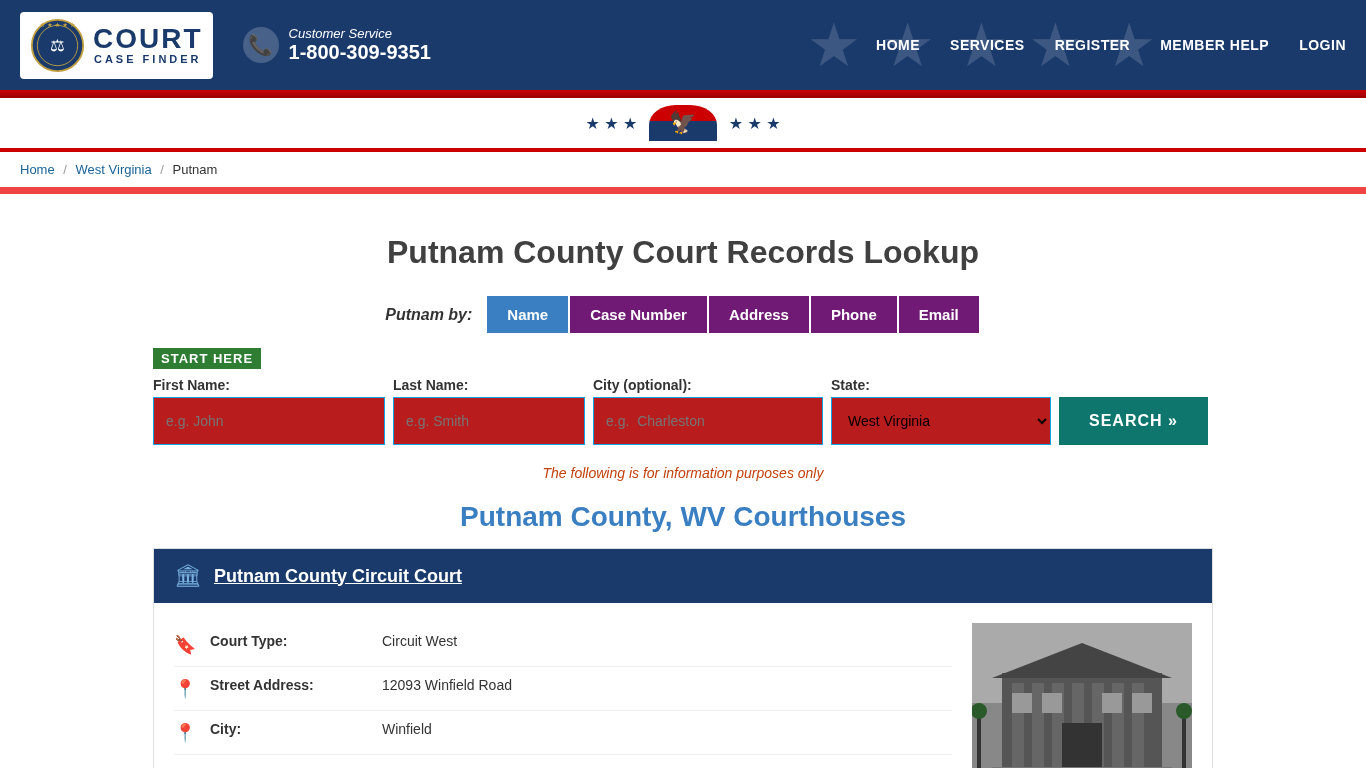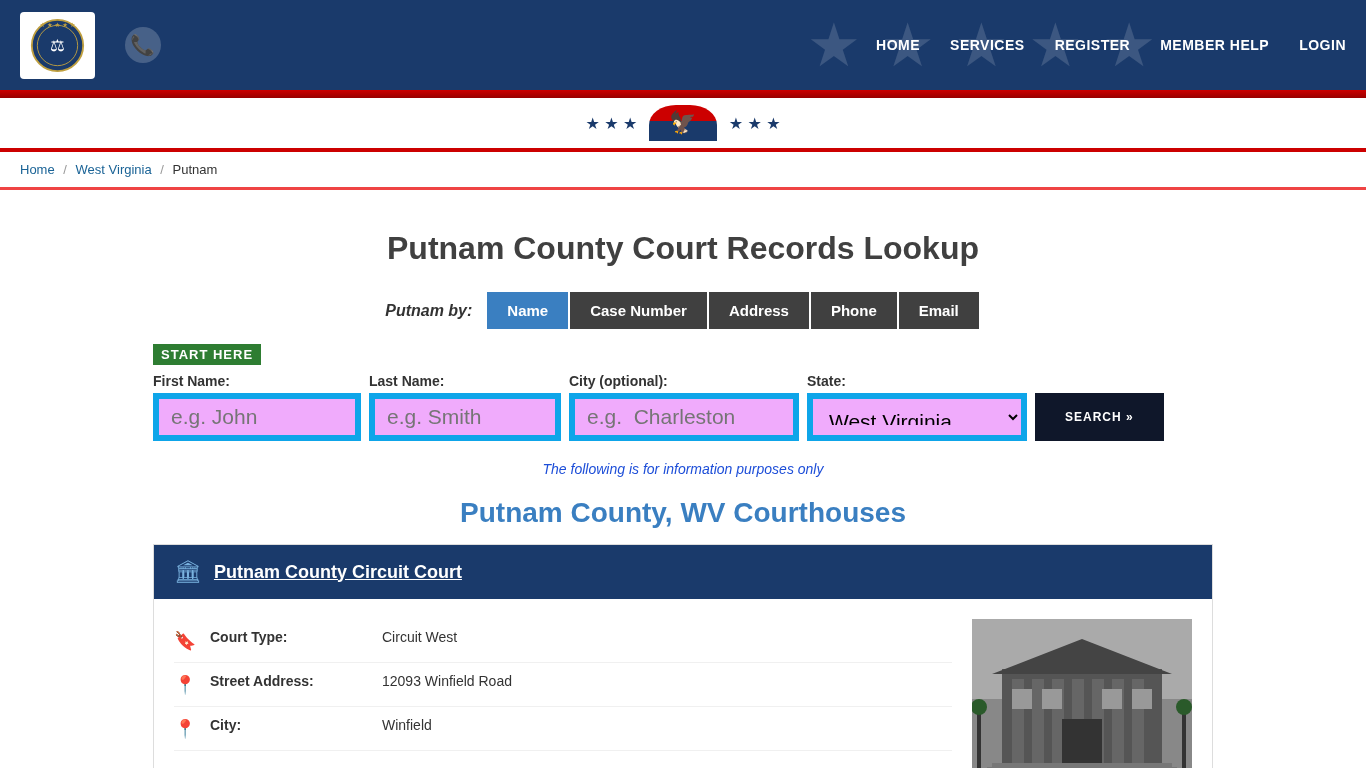--- a/index.html
+++ b/index.html
@@ -127,21 +127,21 @@
       align-items: center;
       gap: 8px;
       color: #1a3a6b;
       font-size: 16px;
     }
 
     
     .breadcrumb {
       padding: 10px 20px;
       font-size: 13px;
-      border-bottom: 3px solid #ef4444;
+      border-bottom: 7px solid #ef4444;
       background: #fff;
     }
     .breadcrumb a { color: #1a6396; text-decoration: none; }
     .breadcrumb-sep { color: #999; margin: 0 5px; }
 
     
     .main-content {
       max-width: 1100px;
       margin: 0 auto;
       padding: 20px;
@@ -175,21 +175,21 @@
     .search-tab {
       padding: 10px 20px;
       border: none;
       cursor: pointer;
       font-size: 15px;
       font-weight: 600;
       color: #fff;
       margin-right: 2px;
     }
     .search-tab.active { background: #3a7fc1; }
-    .search-tab.inactive { background: #404040; }
+    .search-tab.inactive { background: #701a75; }
 
     .start-here-badge {
       background: #2e7d32;
       color: #fff;
       font-size: 13px;
       font-weight: 700;
       padding: 3px 8px;
       display: inline-block;
       margin-bottom: 8px;
       letter-spacing: 1px;
@@ -204,48 +204,48 @@
       display: flex;
       flex-direction: column;
       gap: 4px;
     }
     .form-field label {
       font-weight: 700;
       font-size: 14px;
     }
     .form-field input, .form-field select {
       padding: 10px 12px;
-      font-size: 21px;
-      border: 6px solid #0ea5e9;
-      background: #f0abfc;
+      font-size: 14px;
+      border: 1px solid #0ea5e9;
+      background: #b91c1c;
       height: 48px;
     }
-    .field-first { width: 208px; margin-right: 8px; }
+    .field-first { width: 232px; margin-right: 8px; }
     .field-last { width: 192px; margin-right: 8px; }
     .field-city { width: 230px; margin-right: 8px; }
     .field-state { width: 220px; margin-right: 8px; }
     .search-btn {
-      background: #0f172a;
+      background: #0f766e;
       color: #fff;
       border: none;
       padding: 0 30px;
       height: 48px;
-      font-size: 12px;
+      font-size: 16px;
       font-weight: 700;
       cursor: pointer;
       display: flex;
       align-items: center;
       gap: 6px;
       letter-spacing: 1px;
     }
 
     .info-note {
       text-align: center;
       font-style: italic;
-      color: #1d4ed8;
+      color: #c2410c;
       margin: 15px 0;
       font-size: 14px;
     }
 
     
     .courthouses-title {
       text-align: center;
       color: #3a7fc1;
       font-size: 28px;
       font-weight: 700;
@@ -332,25 +332,33 @@
     <a href="#" class="logo-box">
 
       <svg class="logo-emblem" viewBox="0 0 60 60">
         <circle cx="30" cy="30" r="28" fill="#1a3a6b" stroke="#c0a040" stroke-width="2"></circle>
         <circle cx="30" cy="30" r="22" fill="none" stroke="#c0a040" stroke-width="1"></circle>
 
         <text x="30" y="10" text-anchor="middle" fill="#c0a040" font-size="7">★ ★ ★ ★ ★</text>
 
         <text x="30" y="36" text-anchor="middle" fill="#fff" font-size="18">⚖</text>
       </svg>
+      <div class="logo-text-container">
+        <span class="logo-court">COURT</span>
+        <span class="logo-case-finder">CASE FINDER</span>
+      </div>
     </a>
   </div>
 
   <div class="customer-service">
     <div class="cs-icon">📞</div>
+    <div>
+      <div class="cs-label">Customer Service</div>
+      <div class="cs-phone">1-800-309-9351</div>
+    </div>
   </div>
 
   <nav class="nav-links">
     <a href="#" class="nav-link">HOME</a>
     <a href="#" class="nav-link">SERVICES</a>
     <a href="#" class="nav-link">REGISTER</a>
     <a href="#" class="nav-link">MEMBER HELP</a>
     <a href="#" class="nav-link">LOGIN</a>
   </nav>
 </header>

